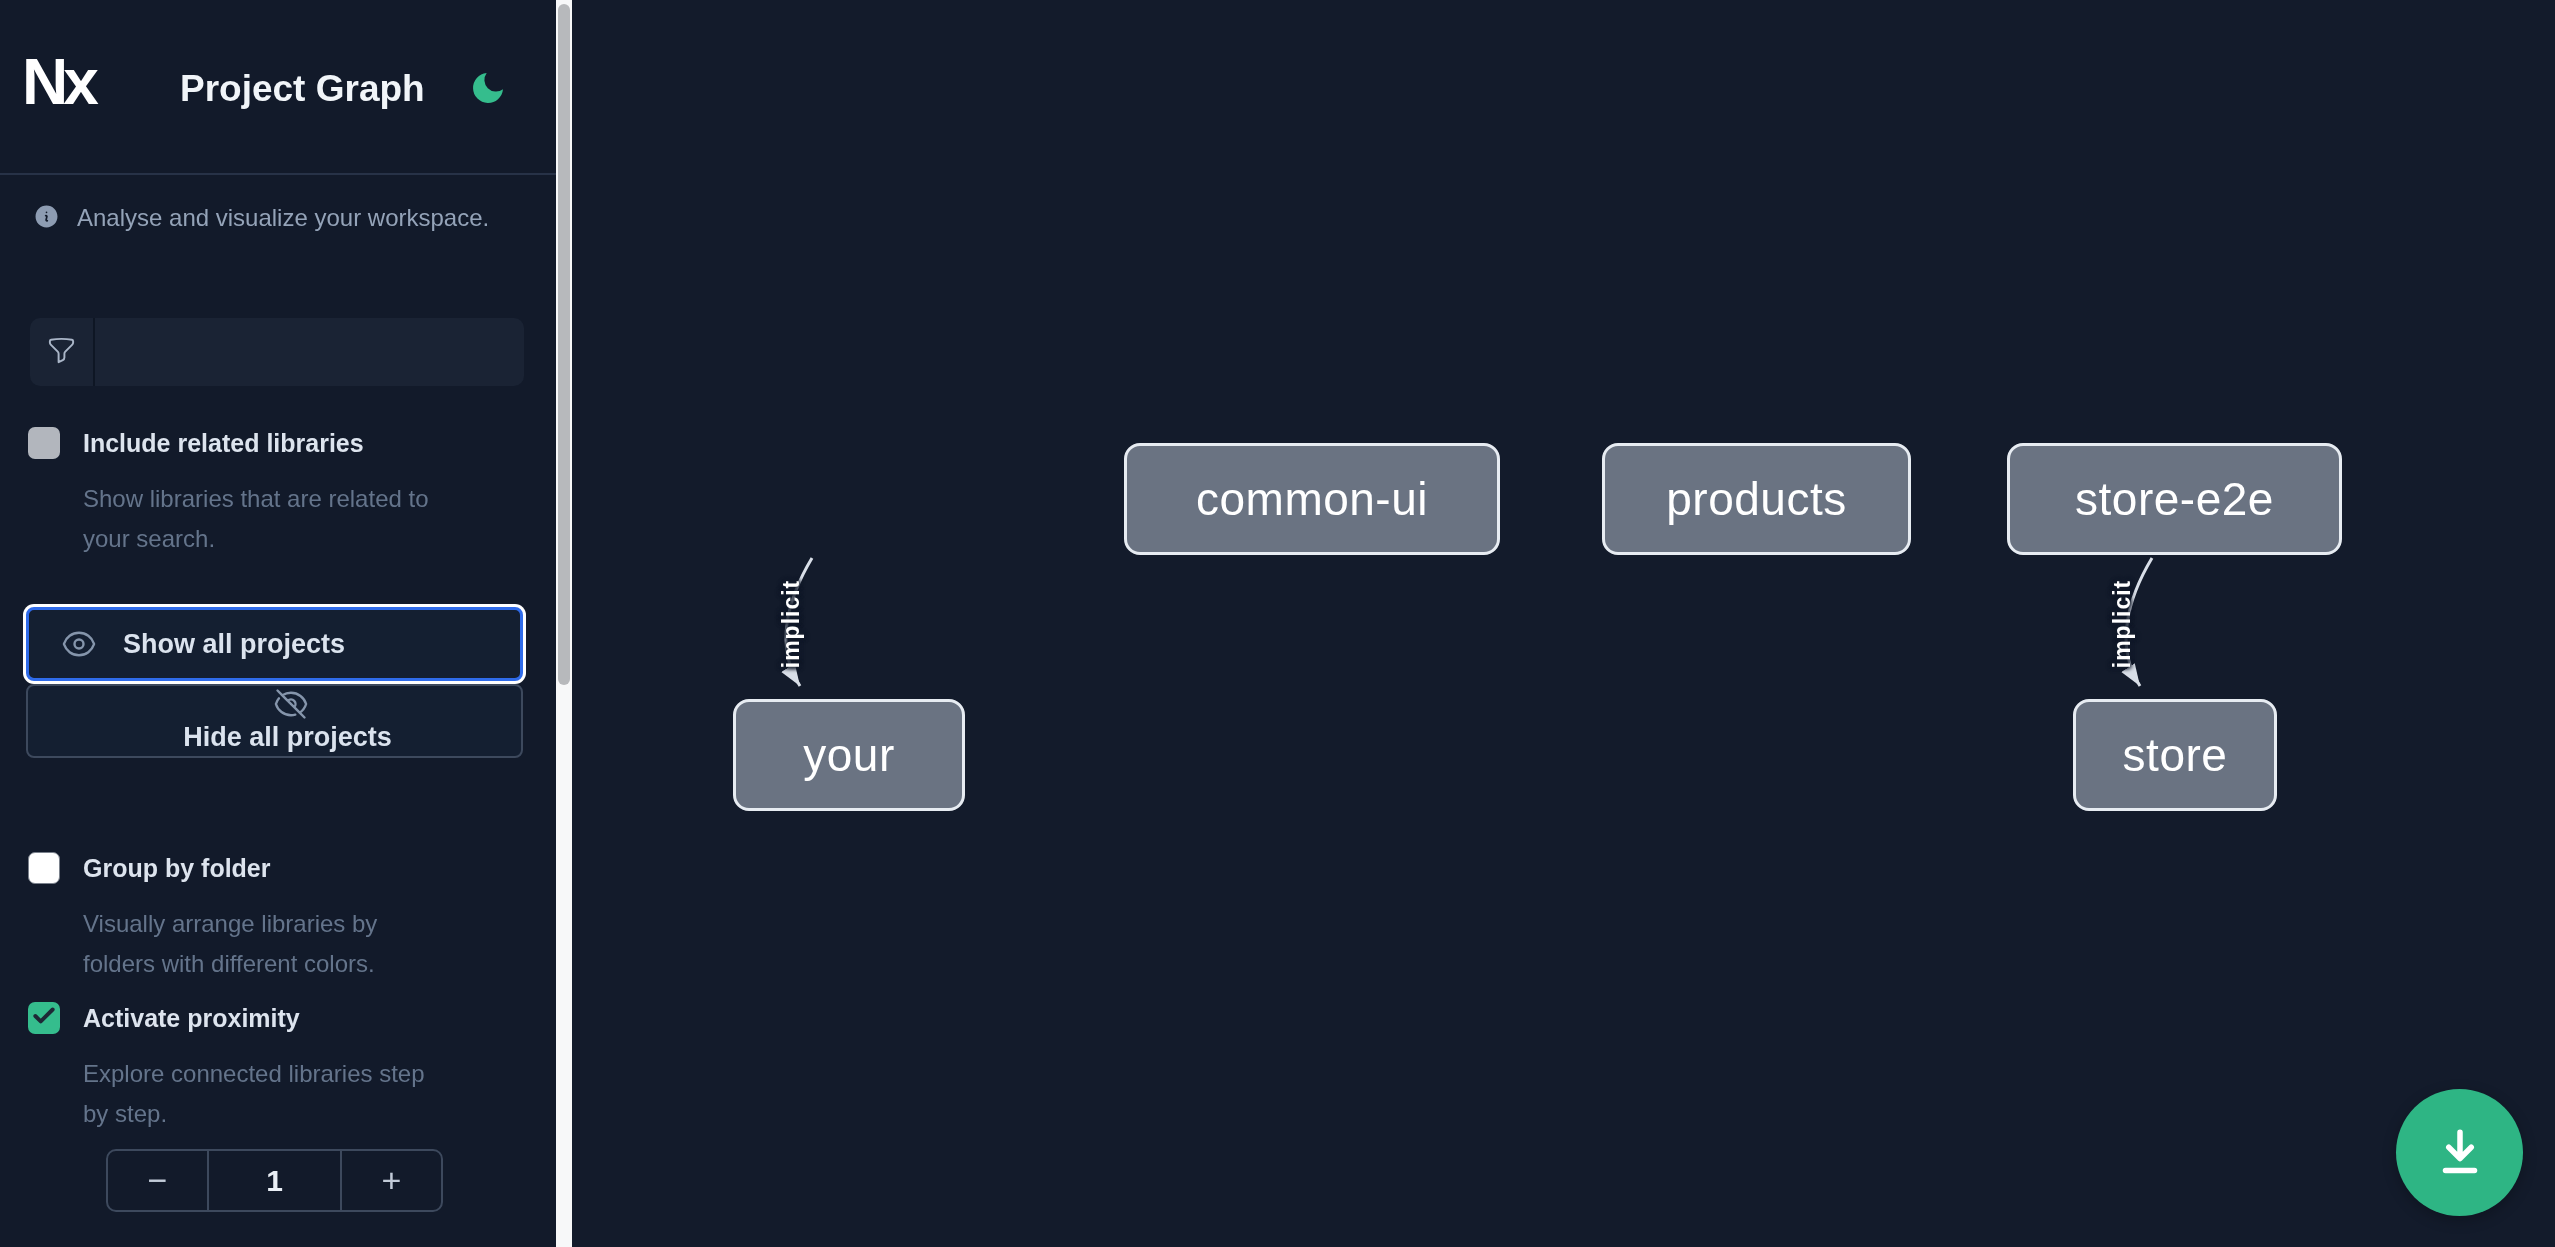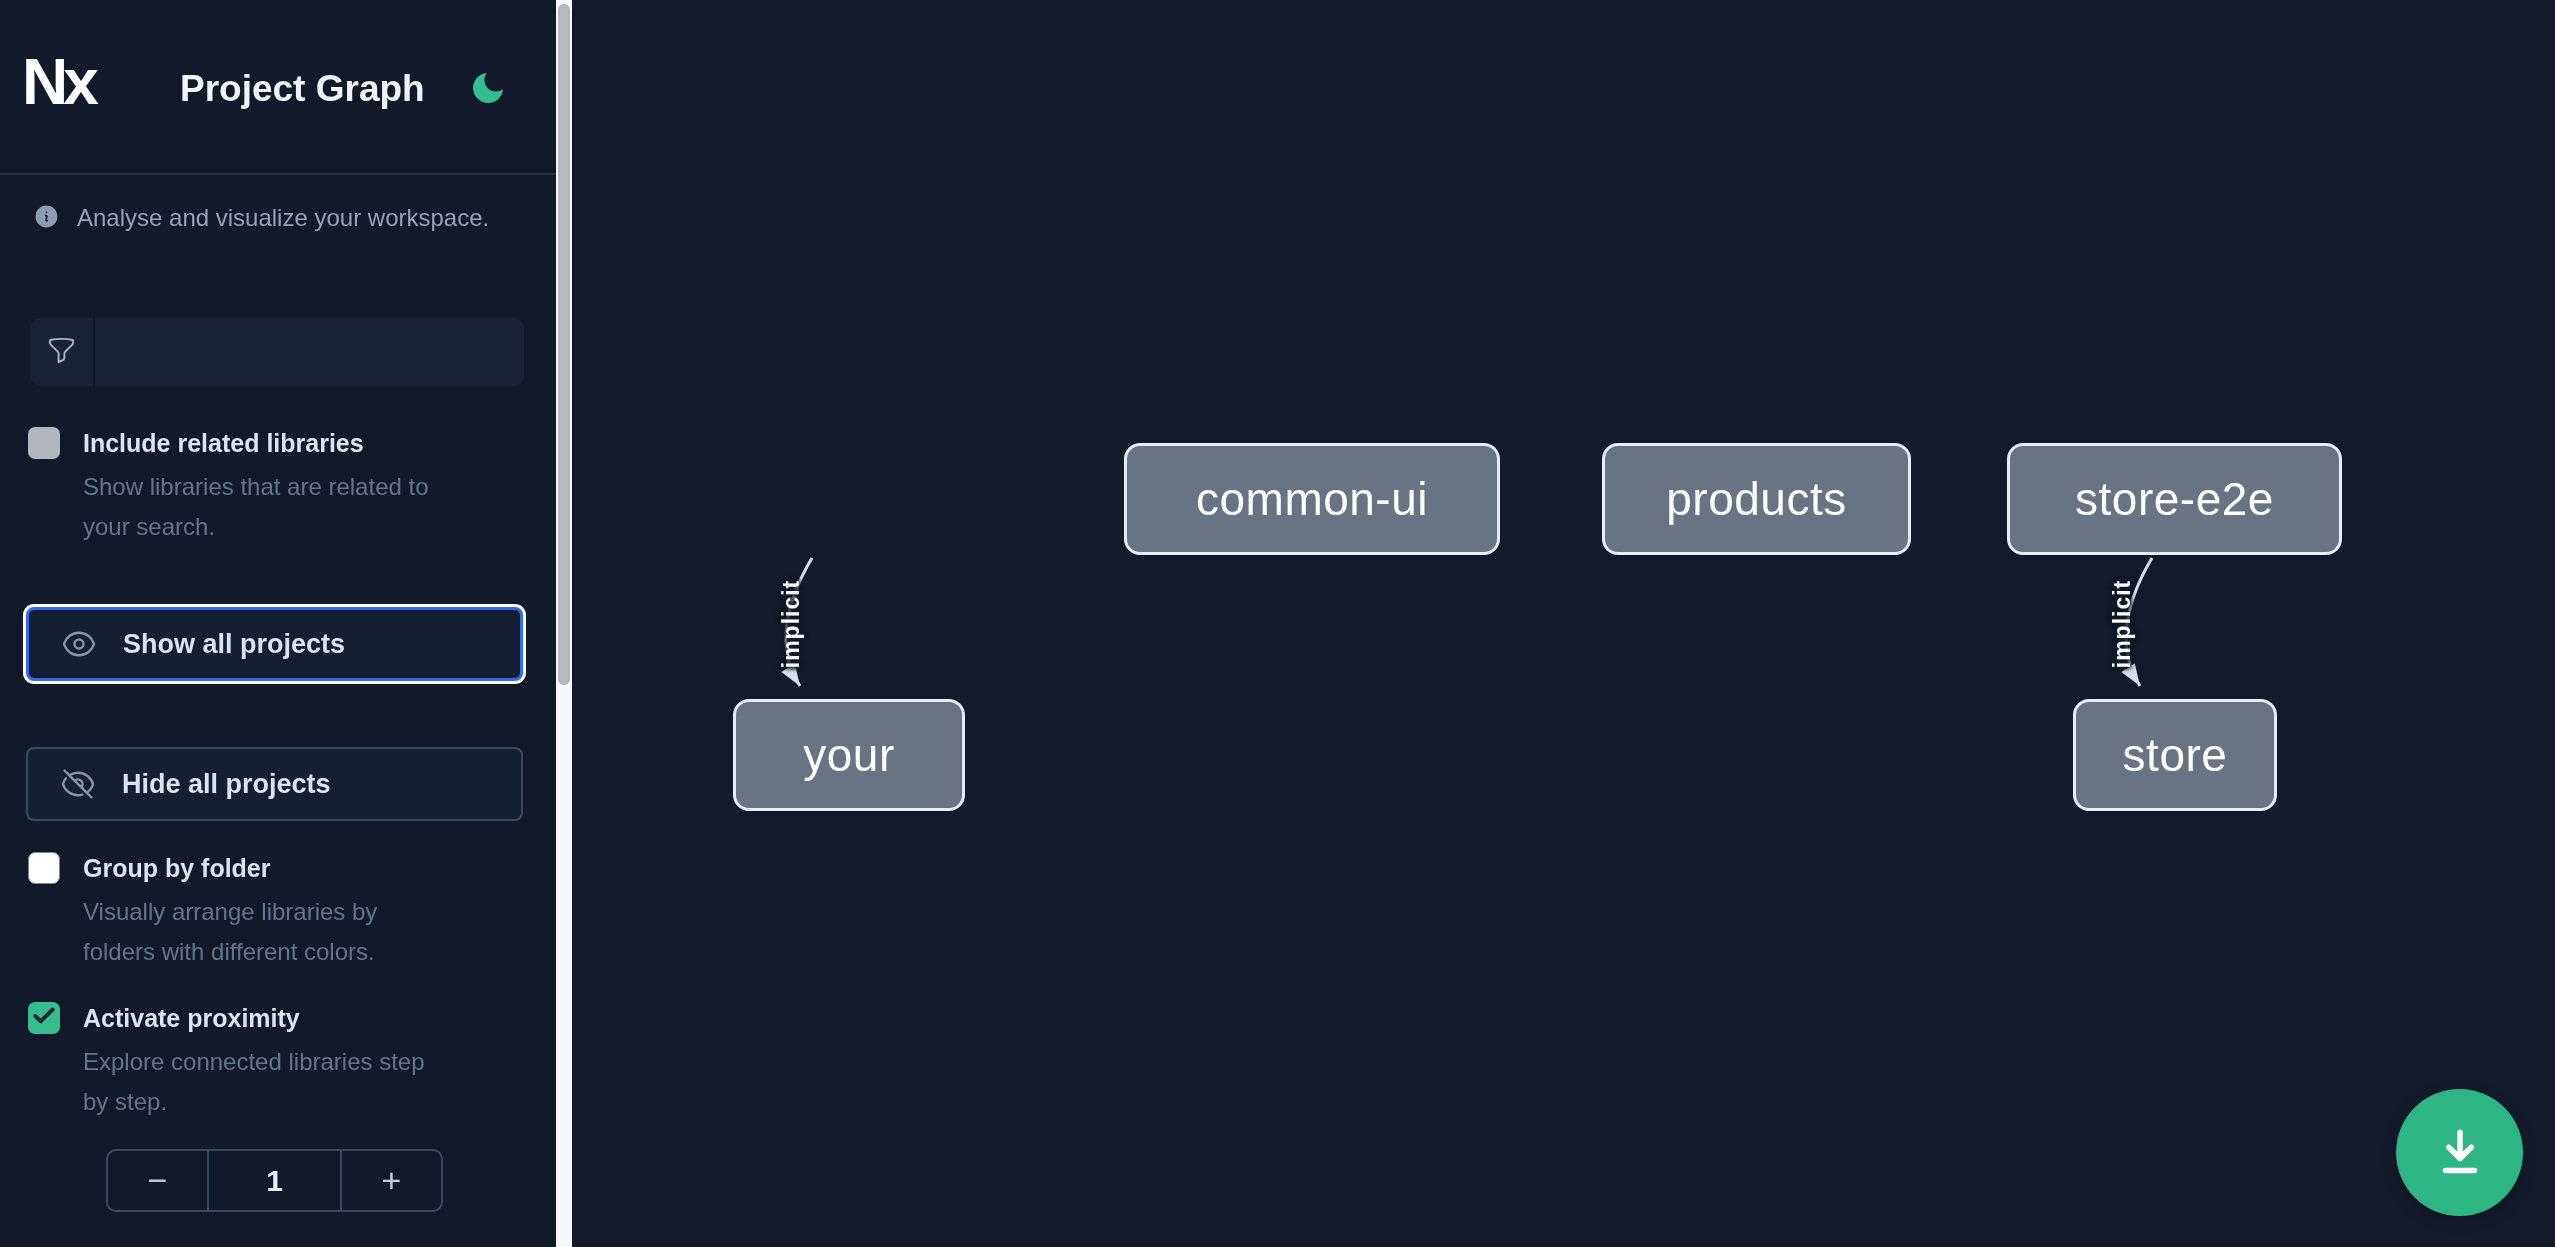--- a/index.html
+++ b/index.html
@@ -28,21 +28,21 @@
   .filter-input::placeholder { color:#7e8ba0; }
 
   .toggle-block { position:absolute; left:28px; width:500px; }
   .toggle-row { display:flex; align-items:flex-start; }
   .checkbox { width:32px; height:32px; border-radius:7px; flex:0 0 auto; margin-top:0px; cursor:pointer; }
   .cb-gray  { background:#b2b6bd; }
   .cb-white { background:#ffffff; border:1px solid #7a818c; }
   .cb-green { background:#35bd8d; display:flex; align-items:center; justify-content:center; }
   .toggle-texts { margin-left:23px; }
   .toggle-label { color:#dde4ee; font-size:25px; font-weight:700; line-height:32px; }
-  .toggle-desc { color:#64748b; font-size:24px; line-height:40px; margin-top:8px; }
+  .toggle-desc { color:#64748b; font-size:24px; line-height:40px; margin-top:20px; }
   .toggle-desc span { display:block; }
 
   .sb-btn { position:absolute; left:26px; width:497px; height:74px; background:#141f31;
             border:2px solid #3d495d; border-radius:8px; display:flex; align-items:center;
             cursor:pointer; color:#8painted; }
   .sb-btn .btn-icon { width:36px; height:36px; margin-left:32px; color:#8595ab; }
   .sb-btn .btn-label { color:#dbe3ee; font-size:27px; font-weight:700; margin-left:26px; }
   .btn-focused { border:3px solid #2f6bea; box-shadow:0 0 0 3px #ffffff; }
 
   .stepper { position:absolute; left:106px; top:1149px; width:337px; height:63px;
@@ -128,21 +128,21 @@
     <button class="sb-btn btn-focused" style="top:607px;">
       <span class="btn-icon">
         <svg viewBox="0 0 24 24" width="36" height="36" fill="none" stroke="#8595ab" stroke-width="1.6" stroke-linecap="round" stroke-linejoin="round">
           <path d="M2.036 12.322a1.012 1.012 0 0 1 0-.639C3.423 7.51 7.36 4.5 12 4.5c4.638 0 8.573 3.007 9.963 7.178.07.207.07.431 0 .639C20.577 16.49 16.64 19.5 12 19.5c-4.638 0-8.573-3.007-9.964-7.178z"></path>
           <path d="M15 12a3 3 0 1 1-6 0 3 3 0 0 1 6 0z"></path>
         </svg>
       </span>
       <span class="btn-label">Show all projects</span>
     </button>
 
-    <button class="sb-btn" style="top:747px;">
+    <button class="sb-btn" style="top:684px;flex-direction:column;">
       <span class="btn-icon">
         <svg viewBox="0 0 24 24" width="36" height="36" fill="none" stroke="#8595ab" stroke-width="1.6" stroke-linecap="round" stroke-linejoin="round">
           <path d="M3.98 8.223A10.477 10.477 0 0 0 1.934 12C3.226 16.338 7.244 19.5 12 19.5c.993 0 1.953-.138 2.863-.395M6.228 6.228A10.45 10.45 0 0 1 12 4.5c4.756 0 8.773 3.162 10.065 7.498a10.523 10.523 0 0 1-4.293 5.774M6.228 6.228 3 3m3.228 3.228 3.65 3.65m7.894 7.894L21 21m-3.228-3.228-3.65-3.65m0 0a3 3 0 1 0-4.243-4.243m4.242 4.242L9.88 9.88"></path>
         </svg>
       </span>
       <span class="btn-label">Hide all projects</span>
     </button>
 
     <div class="toggle-block" style="top:852px;">
       <div class="toggle-row">

